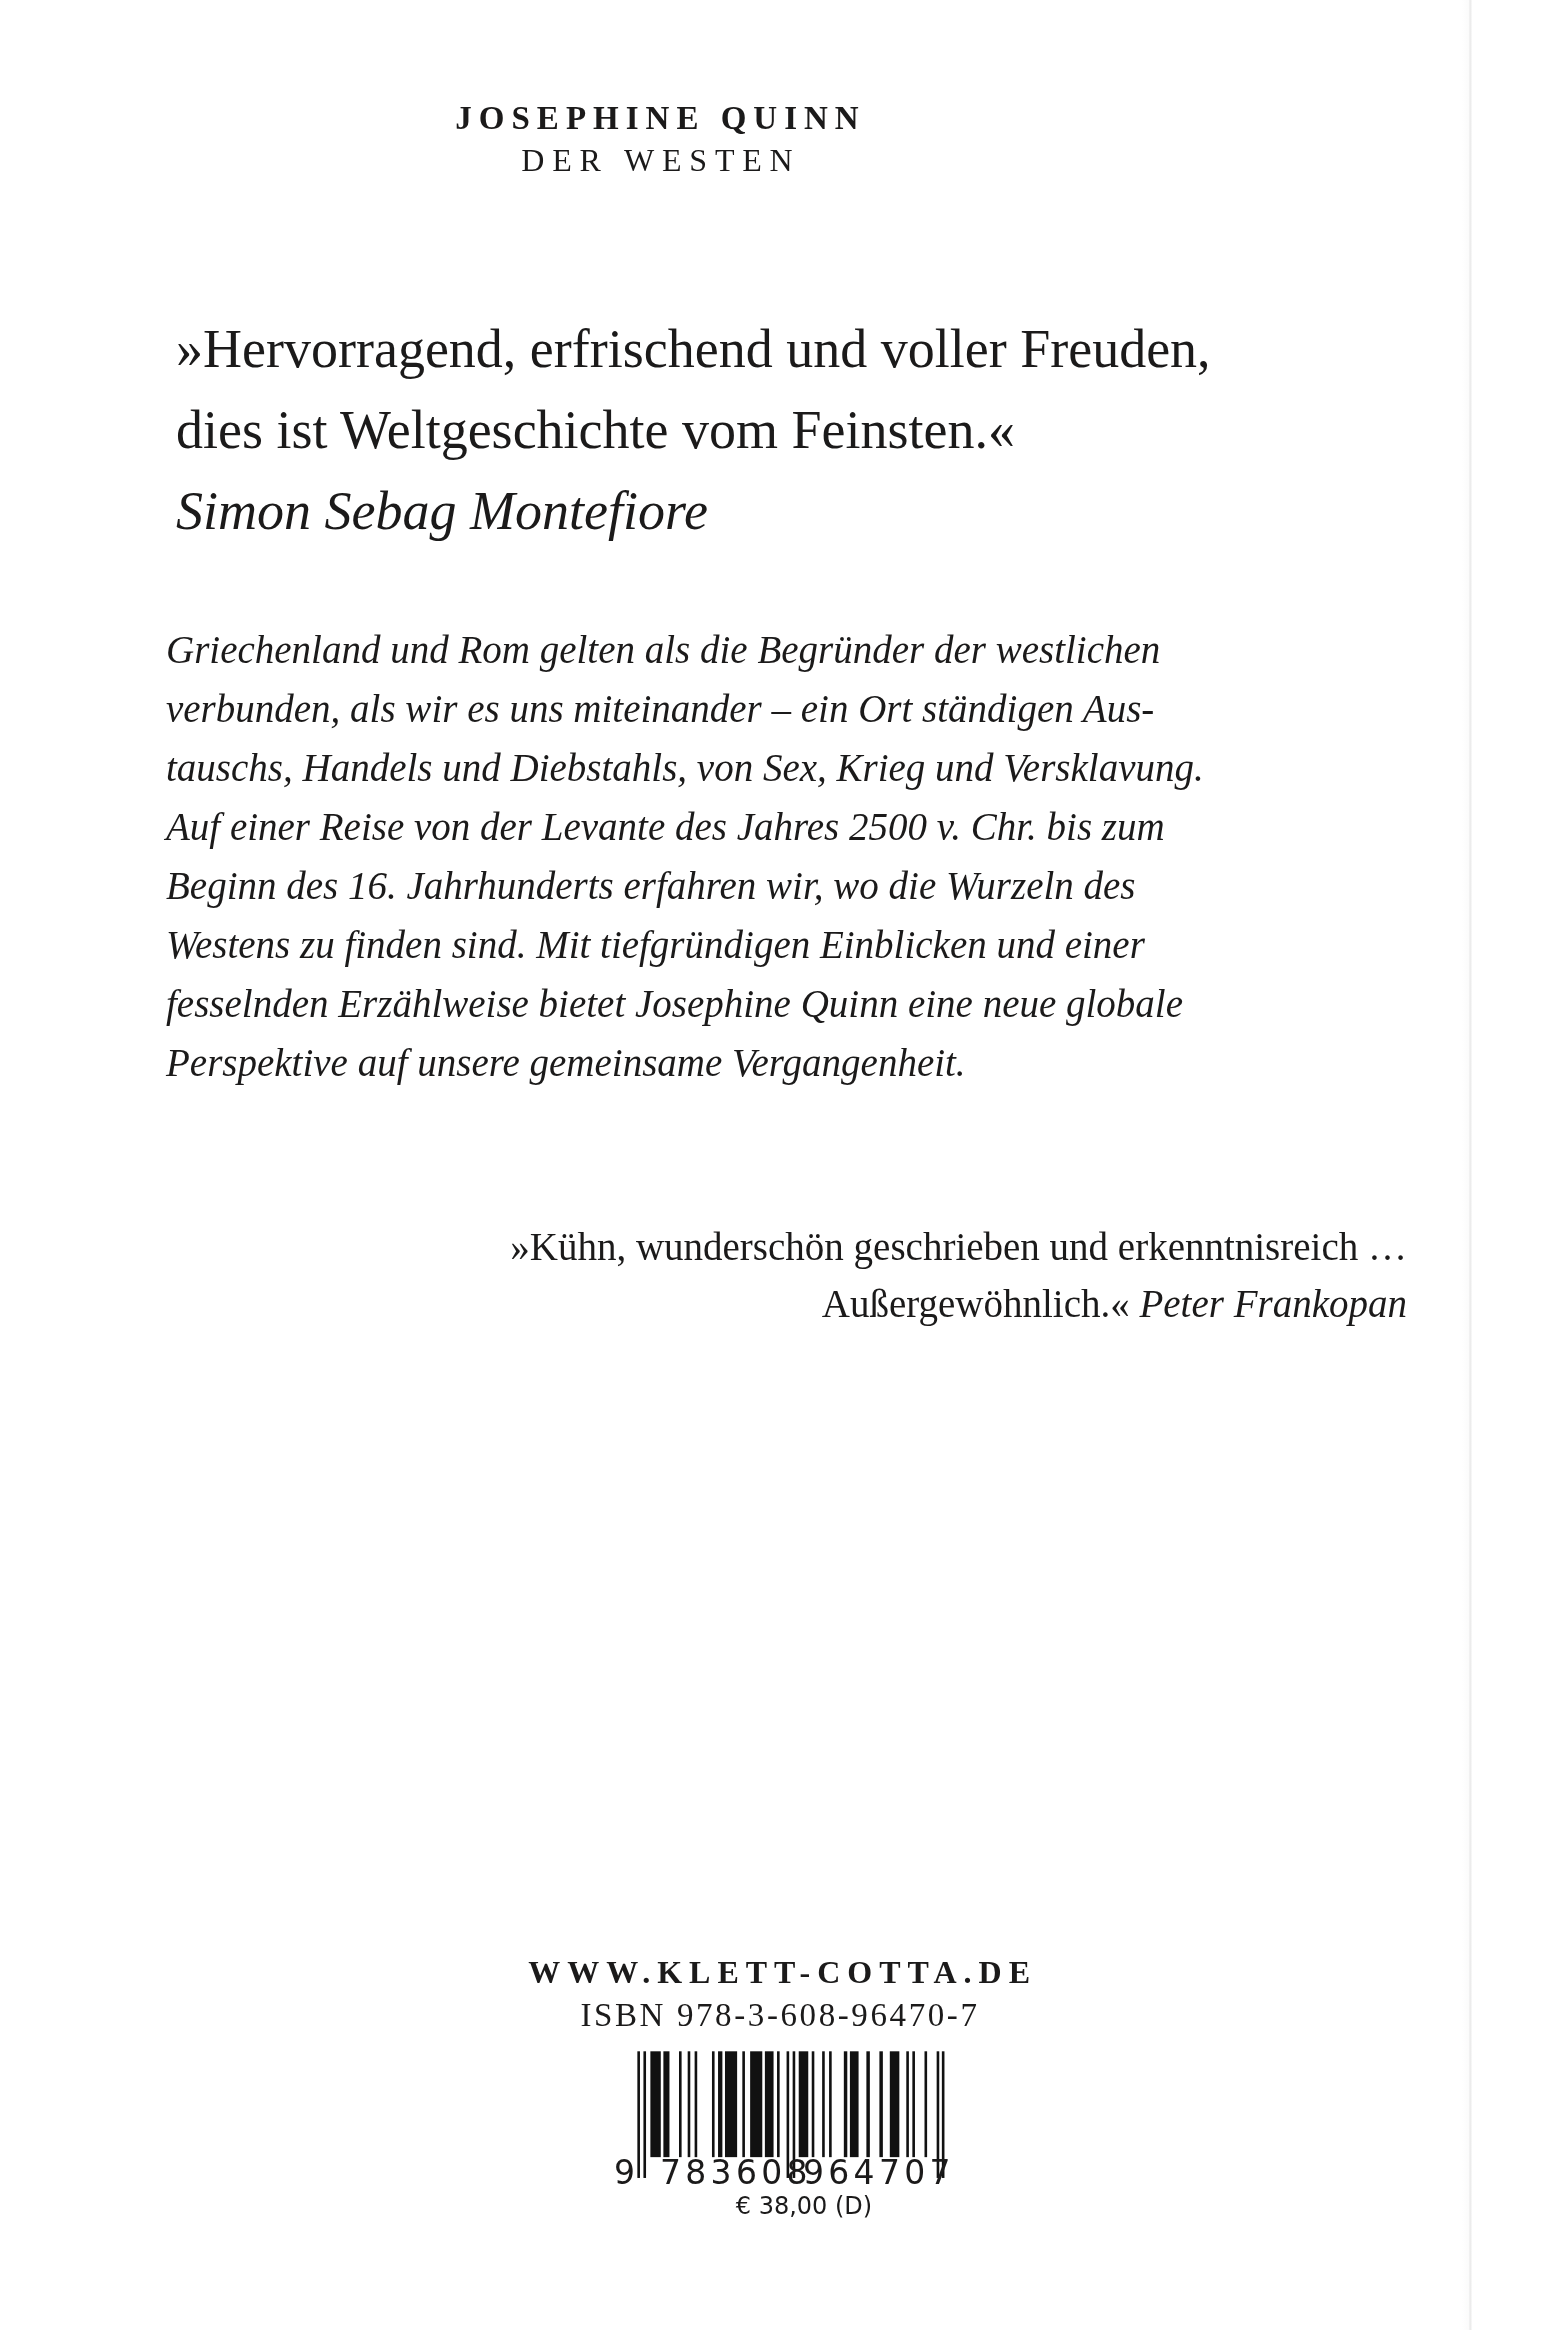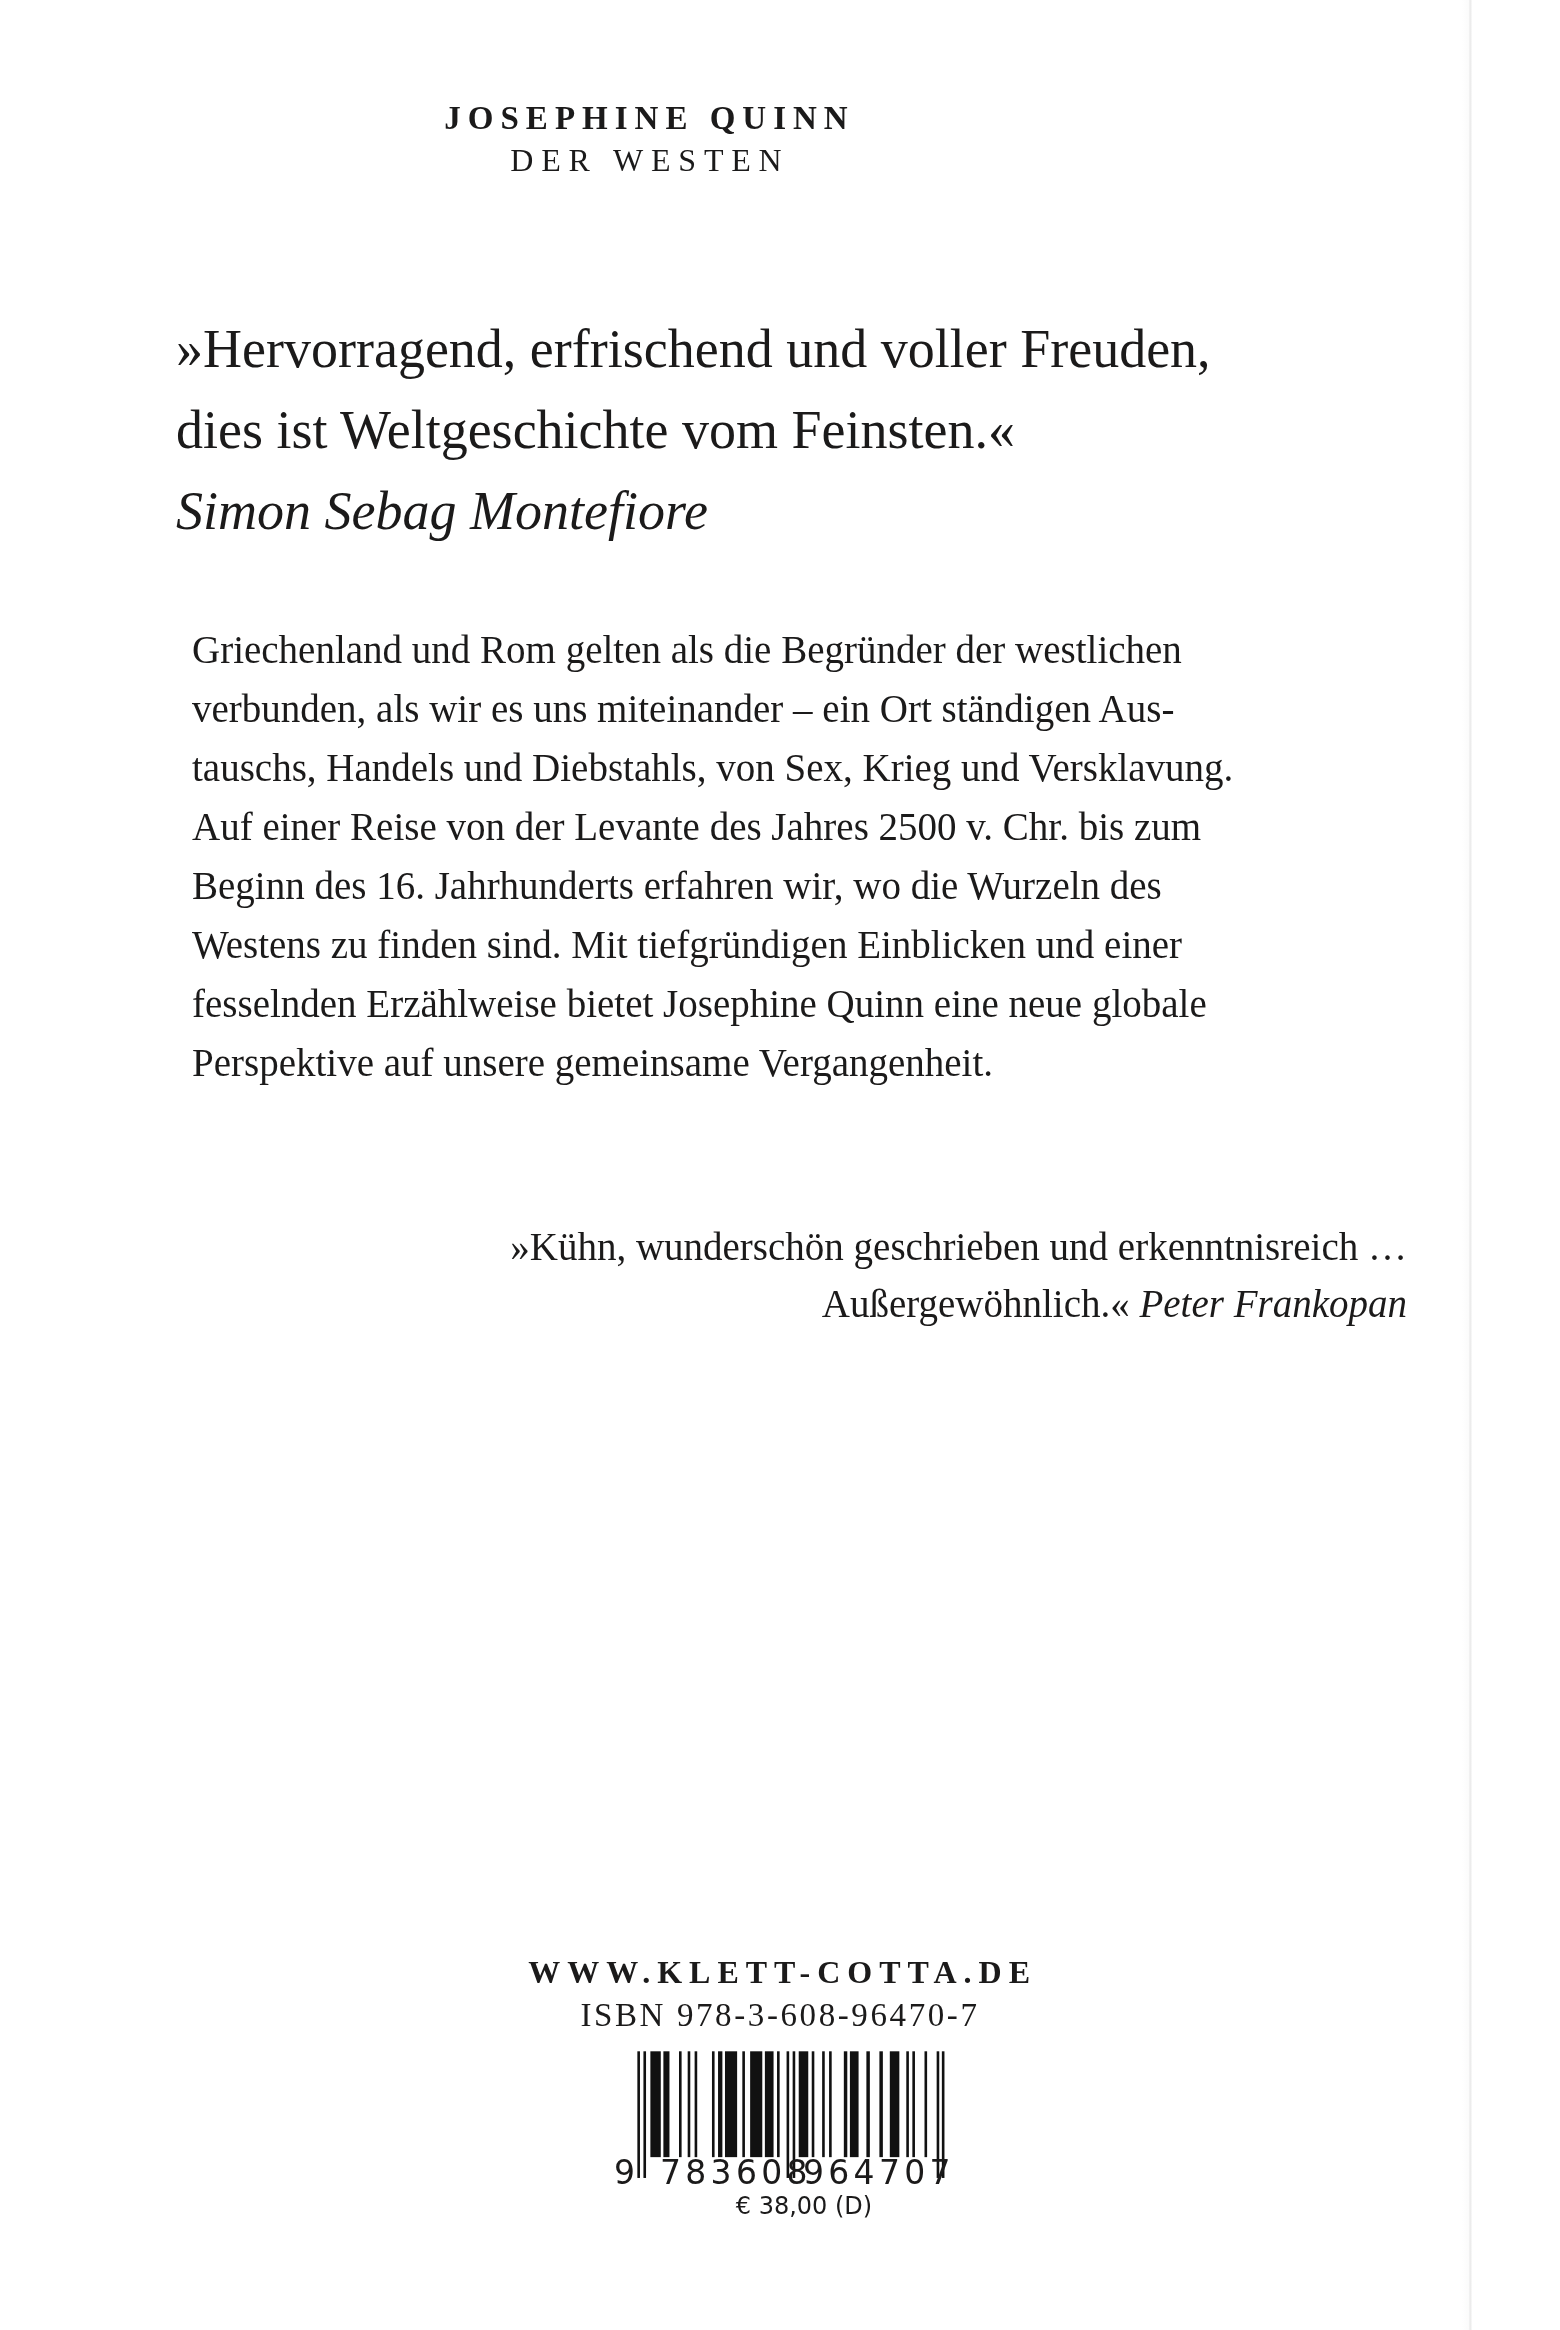--- a/index.html
+++ b/index.html
@@ -15,42 +15,43 @@
     position: absolute; left: 1469px; top: 0; width: 2.6px; height: 2330px;
     background: linear-gradient(to right, #f3f3f3, #ececec, #fafafa);
   }
   .spine-shade {
     position: absolute; left: 1462px; top: 0; width: 7px; height: 2330px;
     background: linear-gradient(to right, #ffffff, #fbfbfb);
   }
   .header {
     position: absolute; left: 0; width: 1292px; top: 97px;
     text-align: center;
+    padding-left: 11px;
   }
   .author {
     font-family: "Liberation Serif", serif;
     font-weight: bold; font-size: 33px; letter-spacing: 7px;
     line-height: 42px;
     padding-left: 7px;
   }
   .title {
     font-family: "Liberation Serif", serif;
     font-size: 32px; letter-spacing: 7.8px; line-height: 42px;
     padding-left: 7.8px;
   }
   .quote1 {
     position: absolute; left: 176px; top: 309px; width: 1257px;
     font-family: "Liberation Serif", serif;
     font-size: 54px; line-height: 81px;
   }
   .quote1 .attr { font-style: italic; }
   .body-text {
-    position: absolute; left: 192px; top: 620px; width: 1231px;
+    position: absolute; left: 166px; top: 620px; width: 1231px;
     font-family: "Liberation Serif", serif;
-    font-size: 39px; line-height: 59px;
+    font-size: 39px; line-height: 59px; font-style: italic;
   }
   .body-text .line { white-space: nowrap; display: block; }
   .quote2 {
     position: absolute; left: 176px; top: 1218px; width: 1231px;
     font-family: "Liberation Serif", serif;
     font-size: 39px; line-height: 57px;
   }
   .quote2 .line { white-space: nowrap; display: block; text-align: right; }
   .quote2 .attr { font-style: italic; }
   .publisher {

